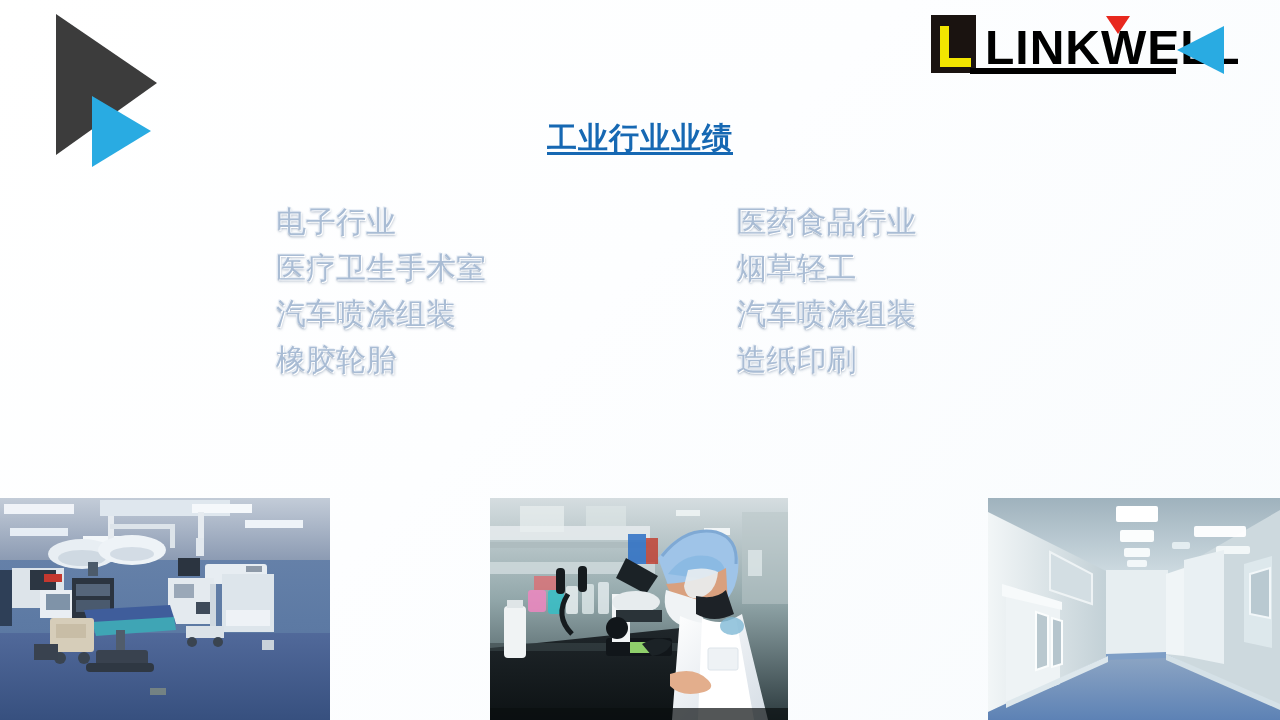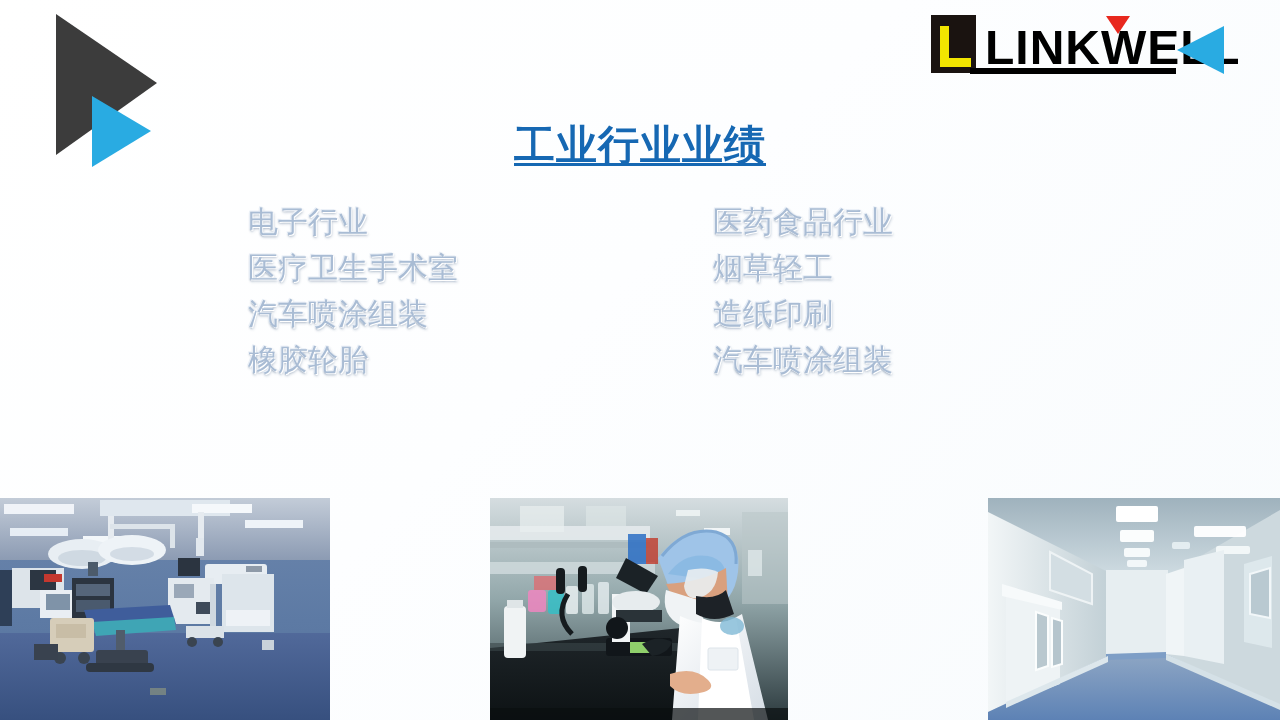--- a/index.html
+++ b/index.html
@@ -22,39 +22,39 @@
   
   .logo { position: absolute; left: 928px; top: 12px; width: 310px; height: 66px; }
 
   
   .title {
     position: absolute;
     left: 0; right: 0;
     top: 118px;
     text-align: center;
     font-family: "DejaVu Sans", sans-serif;
-    font-size: 41px;
+    font-size: 30px;
     font-weight: bold;
     color: #1668b3;
     letter-spacing: 1px;
     text-decoration: underline;
     text-decoration-thickness: 3px;
     text-underline-offset: 4px;
   }
 
   
   .cols {
     position: absolute;
     left: 248px;
     top: 199px;
     width: 800px;
     display: flex;
     gap: 0px;
   }
-  .col { width: 465px; }
+  .col { width: 465px; margin-left: 28px; }
   .col.right { width: 335px; }
   .item {
     font-family: "DejaVu Serif", "Liberation Serif", serif;
     font-size: 30px;
     line-height: 46px;
     color: #a9bcd4;
     white-space: nowrap;
     text-shadow:
       1px 1px 0 #ffffff,
      -1px -1px 0 #e9eff7,
@@ -103,22 +103,22 @@
   <div class="cols">
     <div class="col left">
       <div class="item">电子行业</div>
       <div class="item">医疗卫生手术室</div>
       <div class="item">汽车喷涂组装</div>
       <div class="item">橡胶轮胎</div>
     </div>
     <div class="col right">
       <div class="item">医药食品行业</div>
       <div class="item">烟草轻工</div>
+      <div class="item">汽车喷涂组装</div>
       <div class="item">造纸印刷</div>
-      <div class="item">汽车喷涂组装</div>
     </div>
   </div>
 
   <div class="photo p1">
     <svg viewBox="0 0 330 222" preserveAspectRatio="none" xmlns="http://www.w3.org/2000/svg">
       <defs>
         <linearGradient id="or-wall" x1="0" y1="0" x2="0" y2="1">
           <stop offset="0%" stop-color="#6d87ad"></stop>
             <stop offset="55%" stop-color="#5d7aa4"></stop>
           <stop offset="100%" stop-color="#55729c"></stop>

